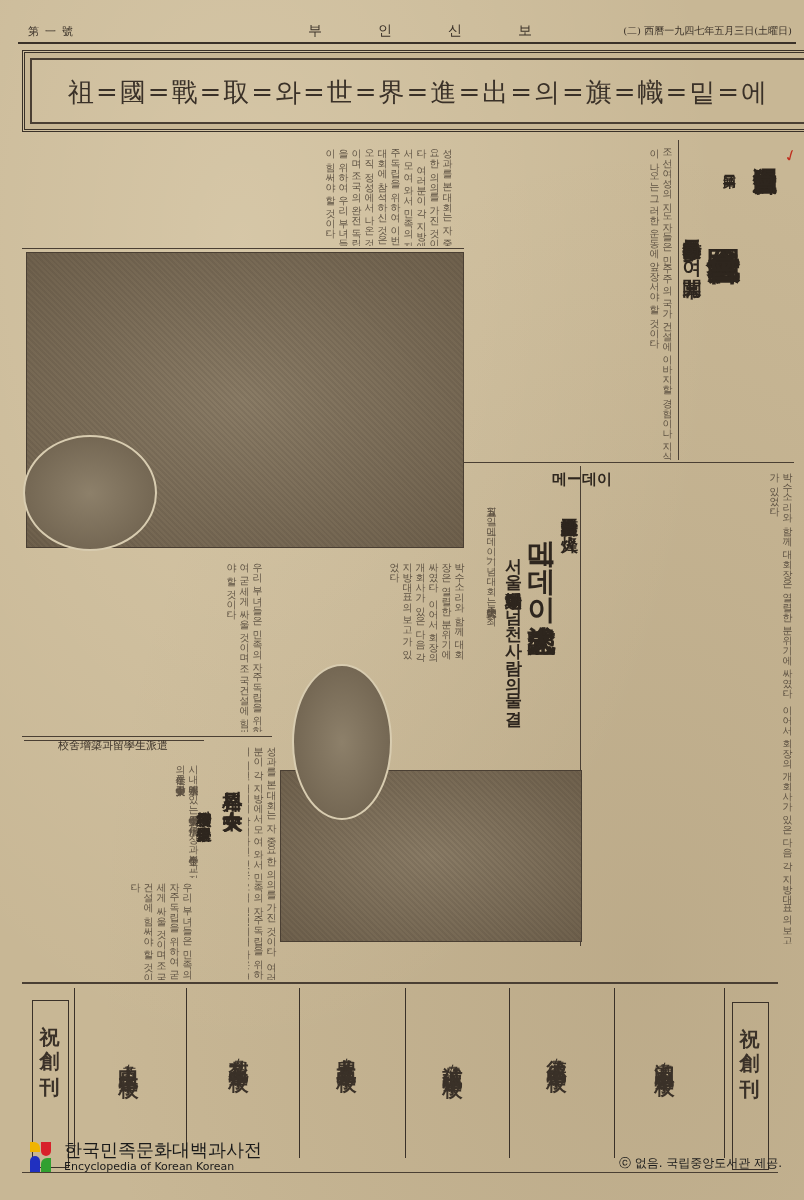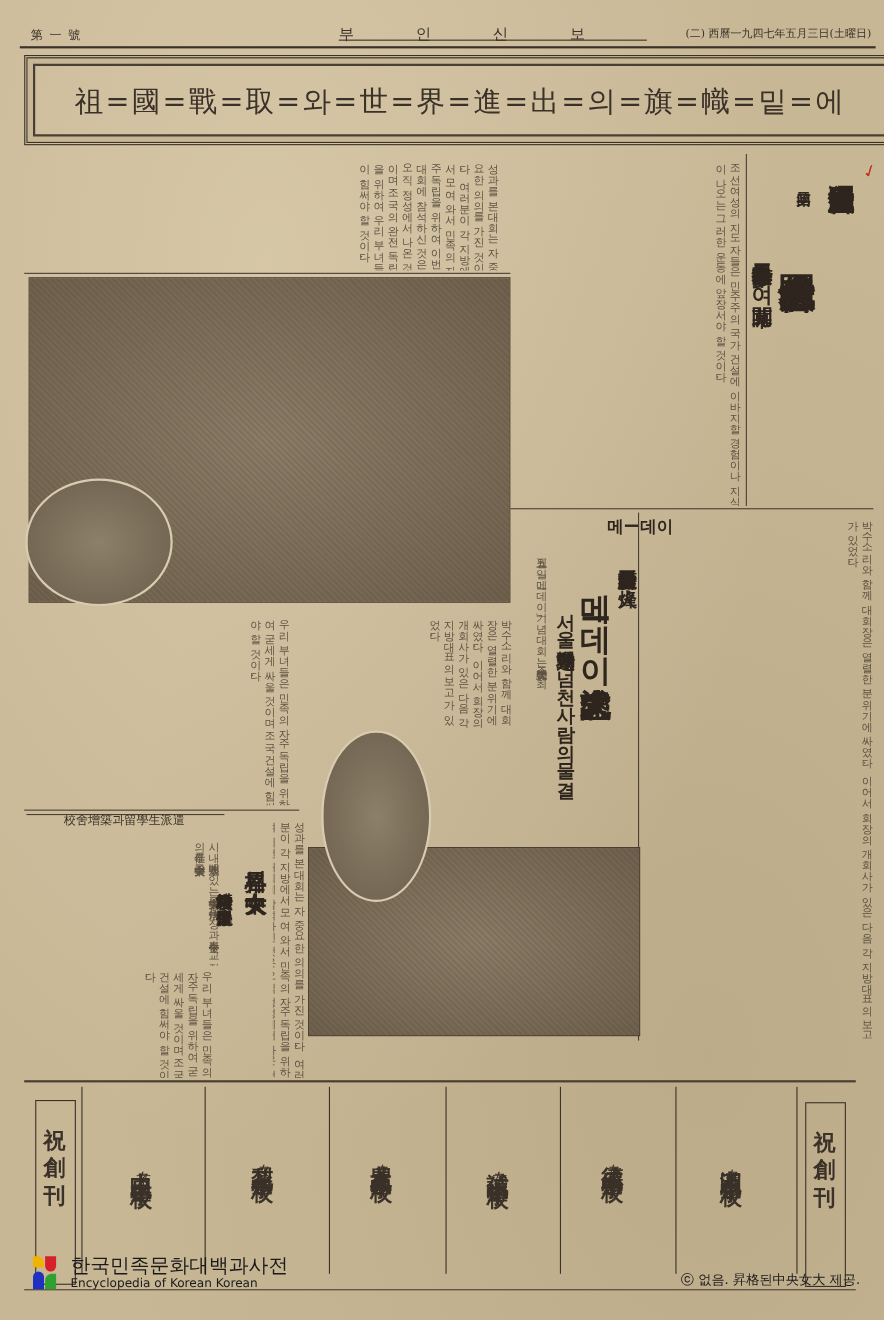--- a/index.html
+++ b/index.html
@@ -16,21 +16,21 @@
       radial-gradient(ellipse at 30% 20%, rgba(255,245,220,0.25), transparent 60%),
       radial-gradient(ellipse at 80% 80%, rgba(120,100,70,0.15), transparent 60%),
       #c8b795;
   }
   .masthead {
     position: absolute; left: 18px; top: 20px; width: 778px; height: 22px;
     border-bottom: 2px solid #3a3128;
     font-size: 11px;
   }
   .masthead .issue { position: absolute; left: 10px; top: 4px; letter-spacing: 6px; }
-  .masthead .name { position: absolute; left: 290px; top: 2px; font-size: 14px; letter-spacing: 56px; text-decoration: underline; }
+  .masthead .name { position: absolute; left: 290px; top: 2px; font-size: 14px; letter-spacing: 56px; }
   .masthead .date { position: absolute; right: 4px; top: 4px; font-size: 10px; margin-left: 36px; }
   .banner {
     position: absolute; left: 22px; top: 50px; width: 752px; height: 76px;
     border: 3px double #3a3128;
     box-shadow: inset 0 0 0 5px #c8b795, inset 0 0 0 7px #4a3f33;
     padding-left: 35px;
   }
   .banner-text {
     position: absolute; left: 0; right: 0; top: 22px; text-align: center;
     font-size: 26px; letter-spacing: 2px; color: #3a3128;
@@ -176,15 +176,15 @@
 <div class="watermark-left">
   <div class="logo-mark">
     <div class="y"></div>
       <div class="r"></div>
       <div class="b"></div>
       <div class="g"></div>
   </div>
   <div class="wm-ko">한국민족문화대백과사전</div>
   <div class="wm-en">Encyclopedia of Korean Korean</div>
 </div>
-<div class="wm-right">ⓒ 없음. 昇格된中央女大 제공.</div>
+<div class="wm-right">ⓒ 없음. 국립중앙도서관 제공.</div>
 
 <div class="pen-mark">✓</div>
 
 </body></html>

